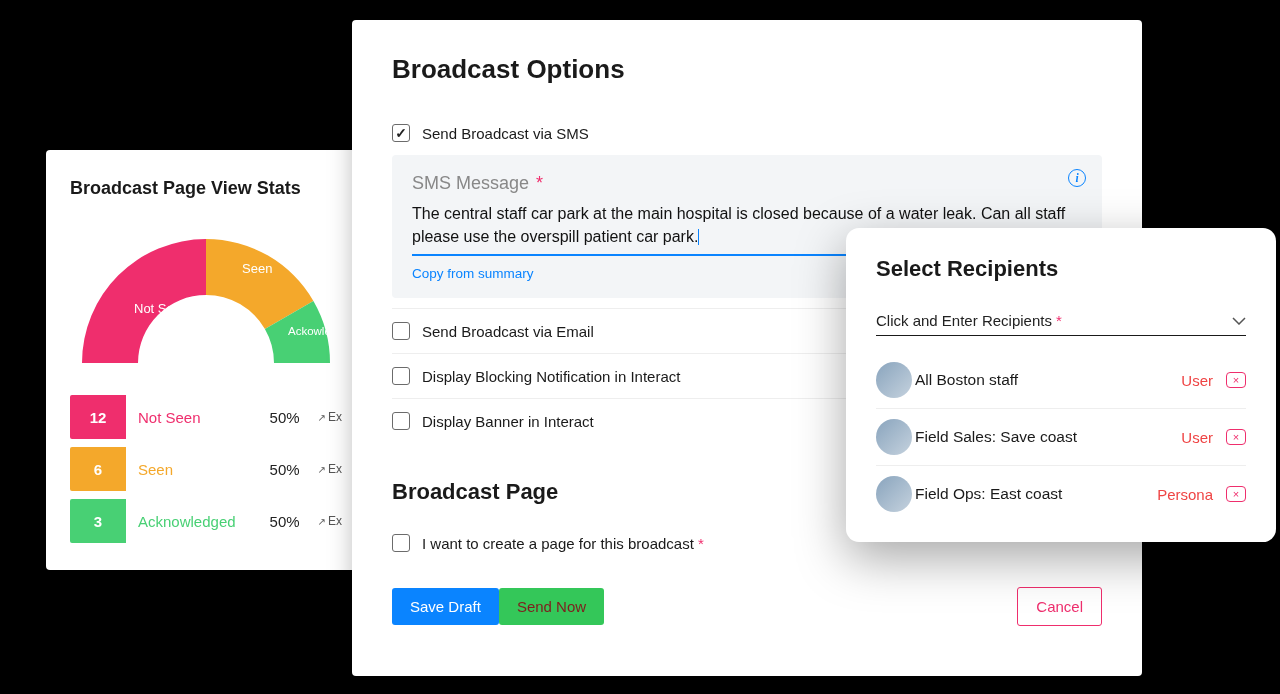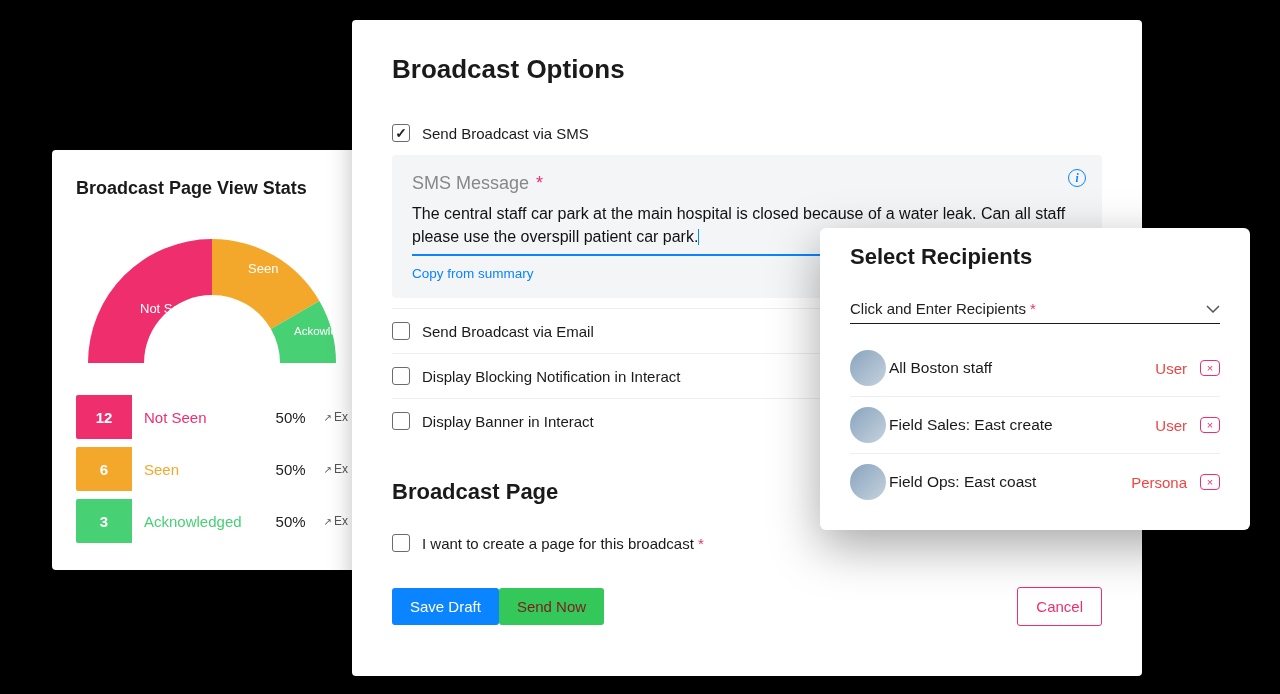--- a/index.html
+++ b/index.html
@@ -13,21 +13,21 @@
     color: #1a1a1a;
   }
   .panel {
     background: #fff;
     position: absolute;
     box-shadow: 0 4px 24px rgba(0,0,0,0.25);
   }
 
   
   #stats-panel {
-    left: 52px; top: 150px;
+    left: 46px; top: 150px;
     width: 320px; height: 420px;
     padding: 28px 24px 20px 24px;
     border-radius: 4px;
   }
   #stats-panel h2 { font-size: 18px; font-weight: 600; margin-bottom: 14px; }
   #donut-wrap { position: relative; width: 272px; height: 160px; margin-bottom: 22px; }
   #donut-wrap svg { display: block; }
   .donut-label { position: absolute; color: #fff; font-size: 13px; font-weight: 500; }
   .stat-row {
     display: flex; align-items: center; height: 44px; margin-bottom: 8px;
@@ -98,24 +98,24 @@
     border:none; padding:10px 18px; font-size:15px; border-radius:3px; cursor:pointer; font-family:inherit;
   }
   .btn-blue { background:#0a84ff; color:#fff; }
   .btn-green { background:#34c759; color:#7f1d1d; }
   .btn-outline-pink {
     background:#fff; color:#ef2e6d; border:1.5px solid #ef2e6d; margin-left:auto;
   }
 
   
   #recipients-panel {
-    left: 820px; top: 228px;
+    left: 846px; top: 228px;
     width: 430px;
-    padding: 16px 30px 20px 30px;
-    border-radius: 6px;
+    padding: 28px 30px 20px 30px;
+    border-radius: 13px;
     box-shadow: 0 16px 50px rgba(0,0,0,0.35);
   }
   #recipients-panel h2 { font-size:22px; font-weight:600; margin-bottom:24px; }
   .recip-input {
     border-bottom:1.5px solid #1a1a1a; padding:6px 0; margin-bottom:16px;
     display:flex; align-items:center; justify-content:space-between;
     font-size:15px; color:#222;
   }
   .recip-input .chev { font-size:12px; color:#555; }
   .recip-item {
@@ -234,21 +234,21 @@
   </div>
 
   <div class="recip-item">
     <div class="avatar"></div>
     <div class="recip-name">All Boston staff</div>
     <div class="recip-type">User</div>
     <div class="recip-del">×</div>
   </div>
   <div class="recip-item">
     <div class="avatar"></div>
-    <div class="recip-name">Field Sales: East create</div>
+    <div class="recip-name">Field Sales: Save coast</div>
     <div class="recip-type">User</div>
     <div class="recip-del">×</div>
   </div>
   <div class="recip-item">
     <div class="avatar"></div>
     <div class="recip-name">Field Ops: East coast</div>
     <div class="recip-type">Persona</div>
     <div class="recip-del">×</div>
   </div>
 </div>

